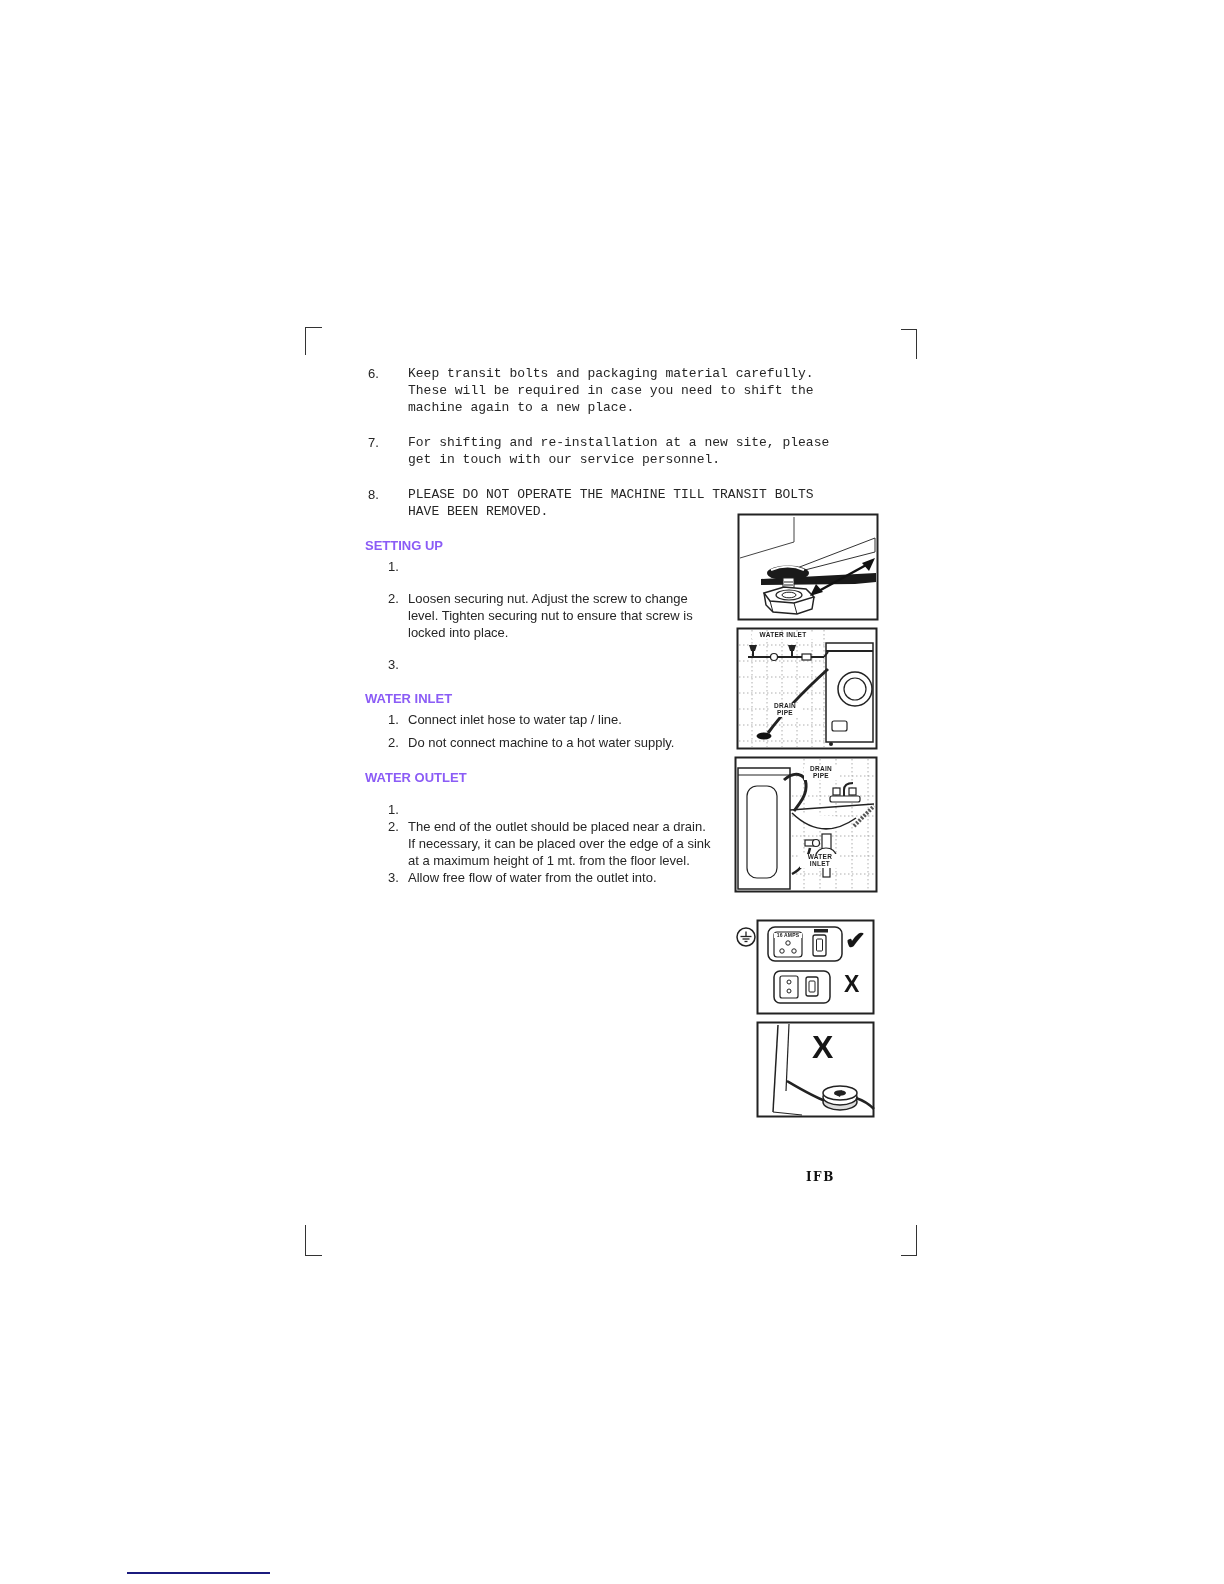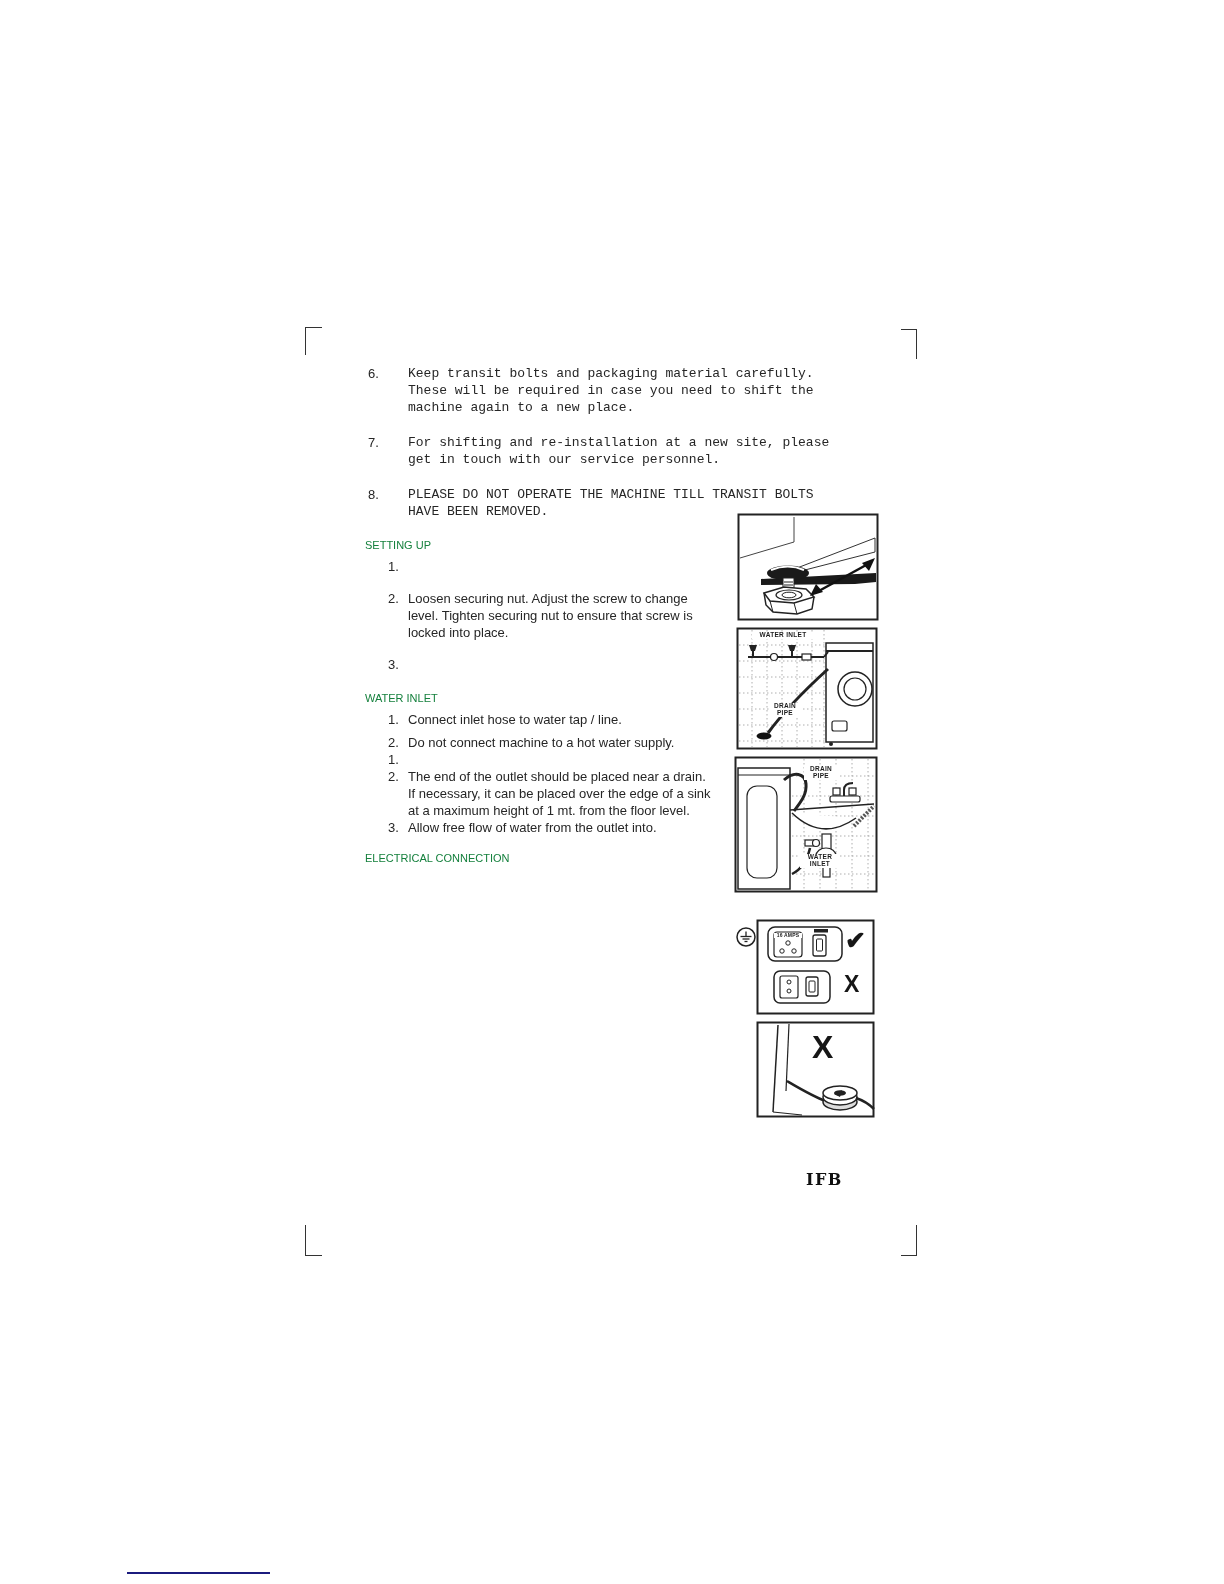--- a/index.html
+++ b/index.html
@@ -15,33 +15,33 @@
   .row{display:flex;}
   .row .num{flex:none;}
   .top-row{margin-bottom:18px;}
   .top-row .num{width:40px;padding-left:3px;}
   .top-row .txt{width:440px;font-family:Liberation Mono, monospace;}
   .sub-row .num{width:20px;padding-left:23px;}
   .sub-row .txt{width:308px;}
   .mb15{margin-bottom:15px;}
   .mb6{margin-bottom:6px;}
   .mb0{margin-bottom:0;}
-  h3.sec{font-size:11px;line-height:17px;font-weight:normal;color:#15803d;margin:17px 0 4px 0;}
+  h3.sec{font-size:13px;line-height:17px;font-weight:bold;color:#8b5cf6;margin:17px 0 4px 0;}
   h3.sec.wo{margin:18px 0 15px 0;}
   h3.sec.el{margin:14px 0 0 0;}
   
   .fig{position:absolute;}
   .fig svg{display:block;}
   .figlabel{position:absolute;font-weight:bold;color:#1c1c1c;background:#fff;
             text-align:center;line-height:1.05;}
   .lab65{font-size:6.5px;letter-spacing:.3px;}
   .lab45{font-size:5px;letter-spacing:.2px;}
   .mark{position:absolute;font-weight:bold;color:#161616;font-family:"Liberation Sans",sans-serif;}
   .brand{position:absolute;left:806px;top:1170px;font-family:"DejaVu Serif",serif;
-         font-weight:bold;font-size:16px;letter-spacing:1.5px;color:#101010;}
+         font-weight:bold;font-size:12px;letter-spacing:1.5px;color:#101010;}
   .accent-line{position:absolute;left:127px;top:1572px;width:143px;height:2px;}
 </style>
 </head>
 <body>
 
 <div class="page">
 
   <div class="crop">
     <div class="h" style="left:305px;top:327px;width:17px;"></div>
     <div class="v" style="left:305px;top:327px;height:28px;"></div>
@@ -89,33 +89,33 @@
     <h3 class="sec">WATER INLET</h3>
     <div class="row sub-row mb6">
       <span class="num">1.</span>
       <div class="txt">Connect inlet hose to water tap / line.</div>
     </div>
     <div class="row sub-row mb0">
       <span class="num">2.</span>
       <div class="txt">Do not connect machine to a hot water supply.</div>
     </div>
 
+    <h3 class="sec wo">WATER OUTLET</h3>
     <div class="row sub-row mb0">
       <span class="num">1.</span>
     </div>
     <div class="row sub-row mb0">
       <span class="num">2.</span>
       <div class="txt">The end of the outlet should be placed near a drain. If necessary, it can be placed over the edge of a sink at a maximum height of 1 mt. from the floor level.</div>
     </div>
     <div class="row sub-row mb0">
       <span class="num">3.</span>
       <div class="txt">Allow free flow of water from the outlet into.</div>
     </div>
 
-    <h3 class="sec el">ELECTRICAL CONNECTION</h3>
   </div>
 
   <div class="fig" style="left:737px;top:513px;">
     <svg width="142" height="108" viewBox="0 0 142 108">
       <rect x="1.5" y="1.5" width="139" height="105" fill="#fff" stroke="#222" stroke-width="2"></rect>
       <line x1="57" y1="4" x2="57" y2="29" stroke="#444" stroke-width="1"></line>
       <line x1="3" y1="45" x2="57" y2="29" stroke="#444" stroke-width="1"></line>
       <polygon points="60,55 138,25 138,39 64,58" fill="#fff" stroke="#333" stroke-width="1"></polygon>
       <polygon points="24,66 139,60 139,69 118,71 24,72" fill="#1a1a1a"></polygon>
       <ellipse cx="51" cy="60" rx="21" ry="7.5" fill="#1a1a1a"></ellipse>

